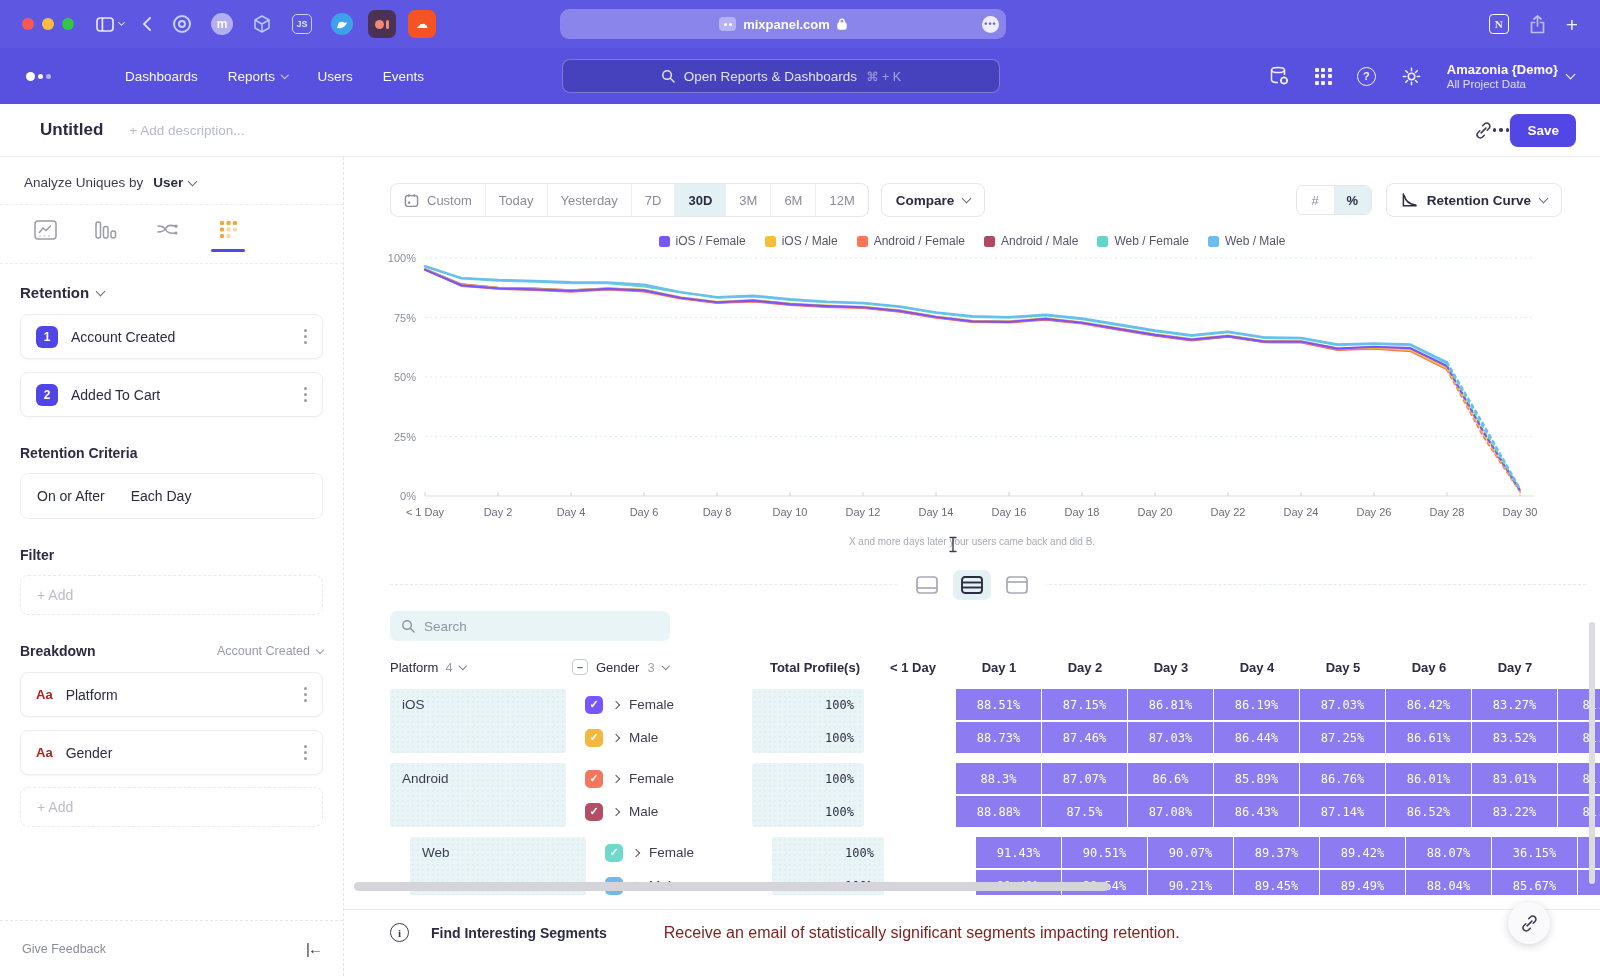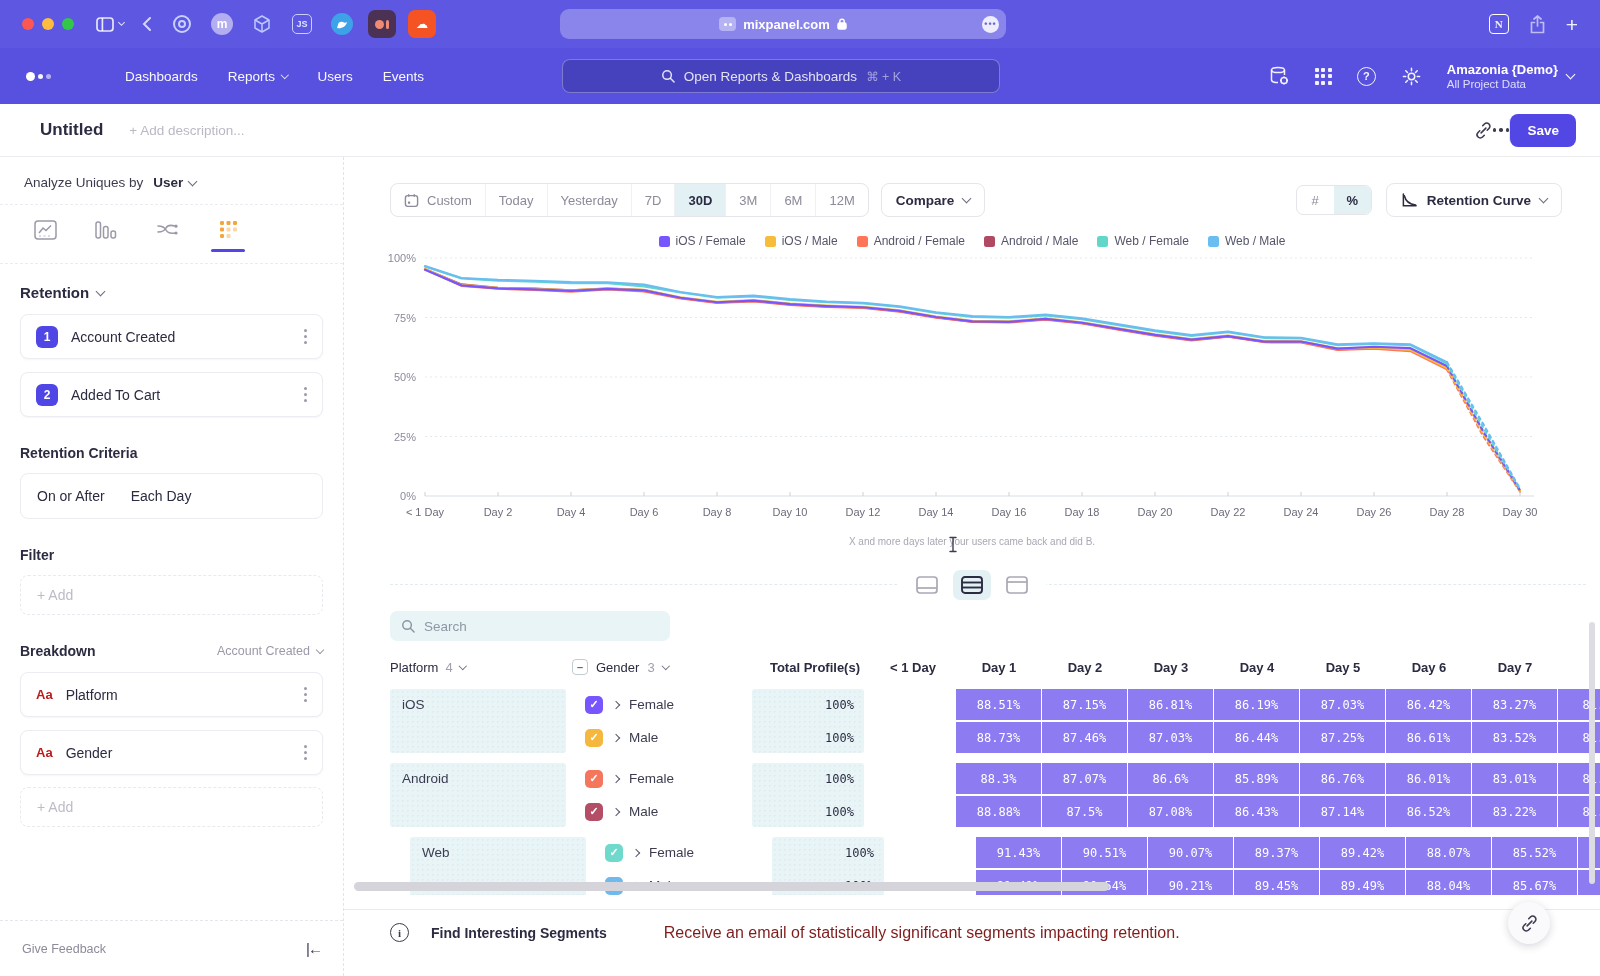--- a/index.html
+++ b/index.html
@@ -756,21 +756,21 @@
             </div>
             <div class="v-col">
               <div class="v-row">
                 <div class="v-cell v0">96.37%</div>
                 <div class="v-cell">91.43%</div>
                 <div class="v-cell">90.51%</div>
                 <div class="v-cell">90.07%</div>
                 <div class="v-cell">89.37%</div>
                 <div class="v-cell">89.42%</div>
                 <div class="v-cell">88.07%</div>
-                <div class="v-cell">85.52%</div>
+                <div class="v-cell">36.15%</div>
                 <div class="v-cell">83.4%</div>
               </div>
               <div class="v-row">
                 <div class="v-cell v0">96.84%</div>
                 <div class="v-cell">91.41%</div>
                 <div class="v-cell">90.54%</div>
                 <div class="v-cell">90.21%</div>
                 <div class="v-cell">89.45%</div>
                 <div class="v-cell">89.49%</div>
                 <div class="v-cell">88.04%</div>

